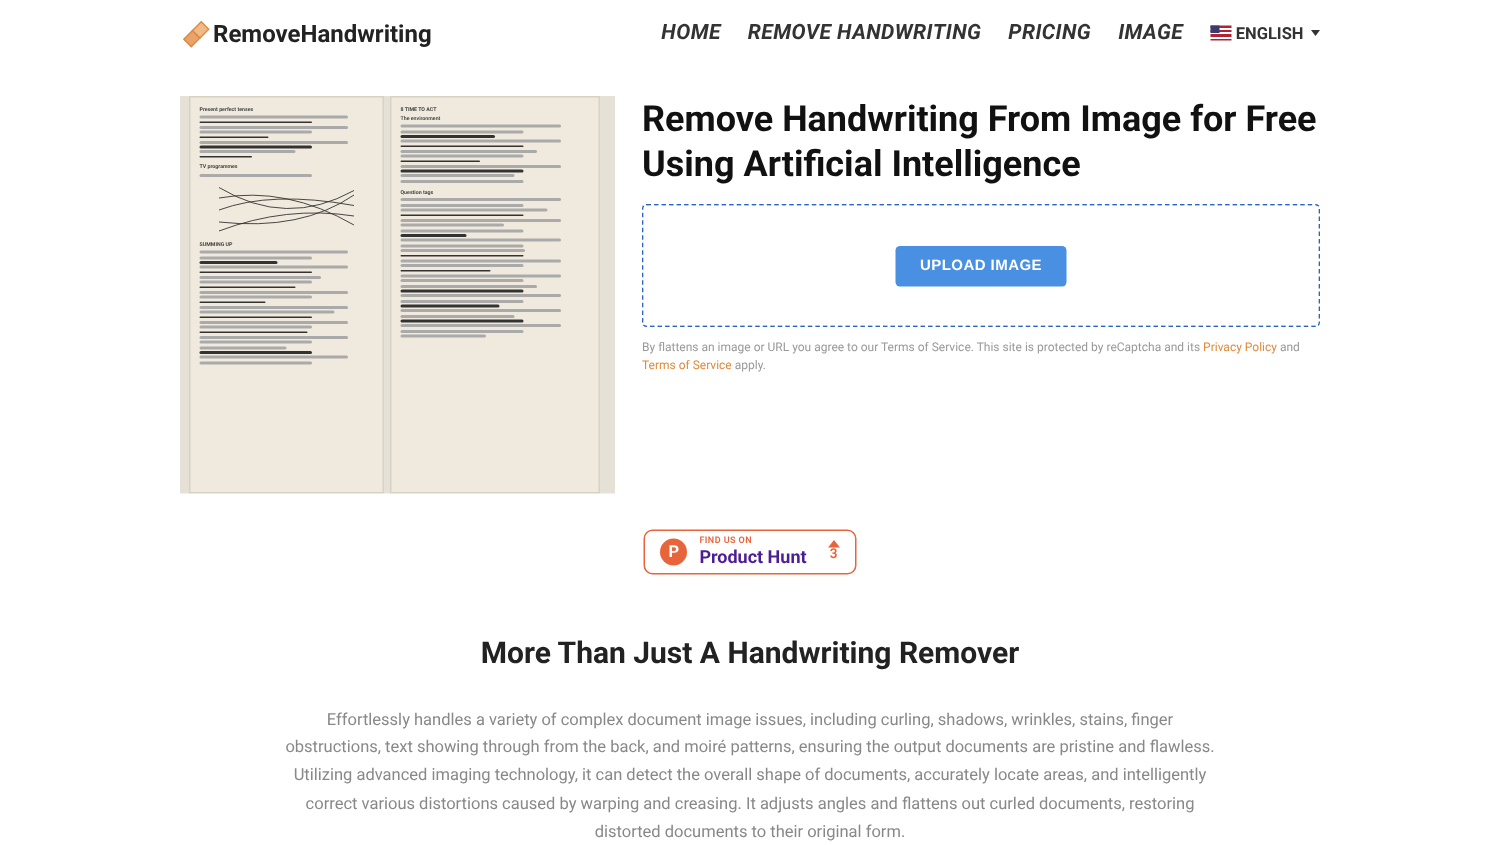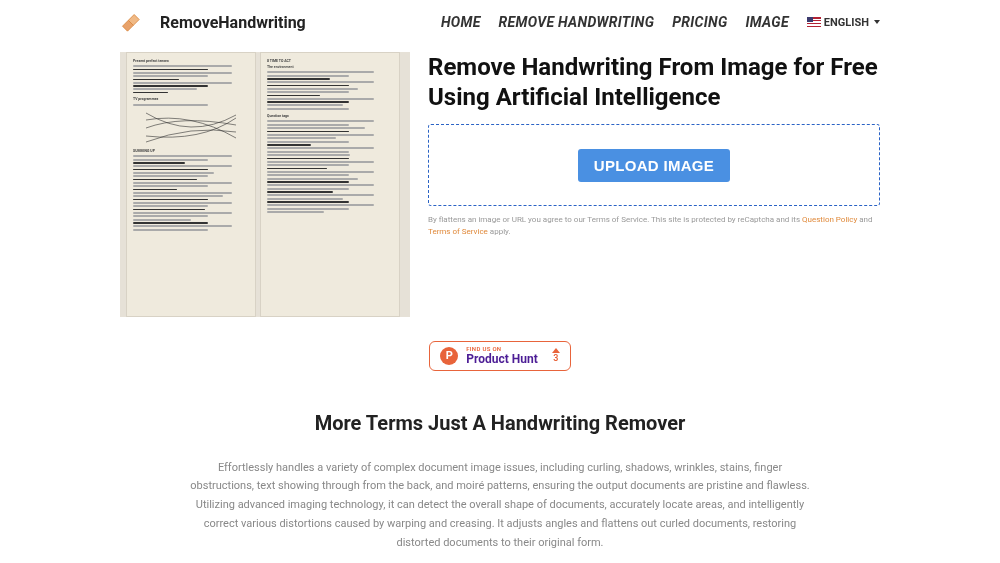--- a/index.html
+++ b/index.html
@@ -22,21 +22,21 @@
     
     .header {
       display: flex;
       justify-content: space-between;
       align-items: center;
       padding: 12px 0;
     }
     .logo-wrap {
       display: flex;
       align-items: center;
-      gap: 20px;
+      gap: 2px;
     }
     .logo-icon {
       width: 20px;
       height: 20px;
     }
     .logo-text {
       font-weight: 700;
       font-size: 16px;
       color: #222;
     }
@@ -80,21 +80,21 @@
       width: 0; height: 0;
       border-left: 3px solid transparent;
       border-right: 3px solid transparent;
       border-top: 4px solid #333;
       margin-left: 2px;
     }
     
     .hero {
       display: flex;
       gap: 18px;
-      margin-top: 8px;
+      margin-top: 20px;
     }
     .hero-image {
       width: 290px;
       height: 265px;
       background: #e6e1d7;
       position: relative;
       overflow: hidden;
       flex-shrink: 0;
     }
     .paper {
@@ -157,21 +157,21 @@
       display: flex;
       align-items: center;
       justify-content: center;
       margin-bottom: 8px;
     }
     .upload-btn {
       background: #4a90e2;
       color: #fff;
       border: none;
       padding: 8px 16px;
-      font-size: 15px;
+      font-size: 10px;
       font-weight: 600;
       border-radius: 3px;
       cursor: pointer;
       letter-spacing: 0.3px;
       text-align: center;
     }
     .disclaimer {
       font-size: 8px;
       color: #999;
       line-height: 1.5;
@@ -388,35 +388,35 @@
         </div>
       </div>
     </div>
 
     <div class="hero-right">
       <h1 class="hero-title">Remove Handwriting From Image for Free Using Artificial Intelligence</h1>
       <div class="dropzone">
         <button class="upload-btn">UPLOAD IMAGE</button>
       </div>
       <p class="disclaimer">
-        <span>By flattens an image or URL you agree to our Terms of Service. This site is protected by reCaptcha and its </span><a href="#">Question Policy</a><span> and </span><a href="#">Terms of Service</a><span> apply.</span>
+        <span>By flattens an image or URL you agree to our Terms of Service. This site is protected by reCaptcha and its </span><a href="#">Privacy Policy</a><span> and </span><a href="#">Terms of Service</a><span> apply.</span>
       </p>
     </div>
   </section>
 
   <div class="ph-badge-wrap">
     <div class="ph-badge">
       <div class="ph-logo">P</div>
       <div class="ph-text">
         <span class="ph-top">FIND US ON</span>
         <span class="ph-bottom">Product Hunt</span>
       </div>
       <div class="ph-count">
         <div class="ph-tri"></div>
         <span class="ph-num">3</span>
       </div>
     </div>
   </div>
 
-  <h2 class="section-title">More Terms Just A Handwriting Remover</h2>
+  <h2 class="section-title">More Than Just A Handwriting Remover</h2>
   <p class="section-desc">Effortlessly handles a variety of complex document image issues, including curling, shadows, wrinkles, stains, finger obstructions, text showing through from the back, and moiré patterns, ensuring the output documents are pristine and flawless. Utilizing advanced imaging technology, it can detect the overall shape of documents, accurately locate areas, and intelligently correct various distortions caused by warping and creasing. It adjusts angles and flattens out curled documents, restoring distorted documents to their original form.</p>
 
 </div>
 
 </body></html>

